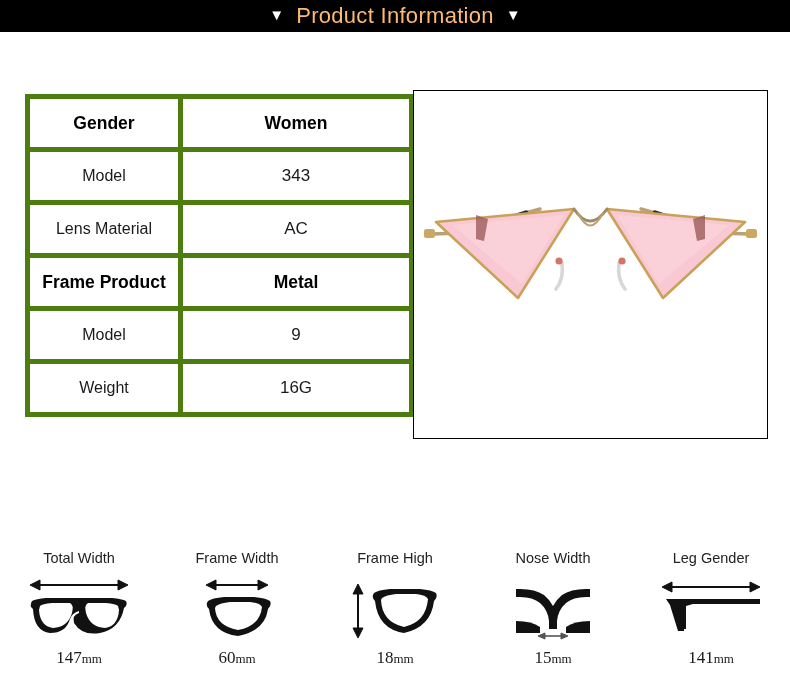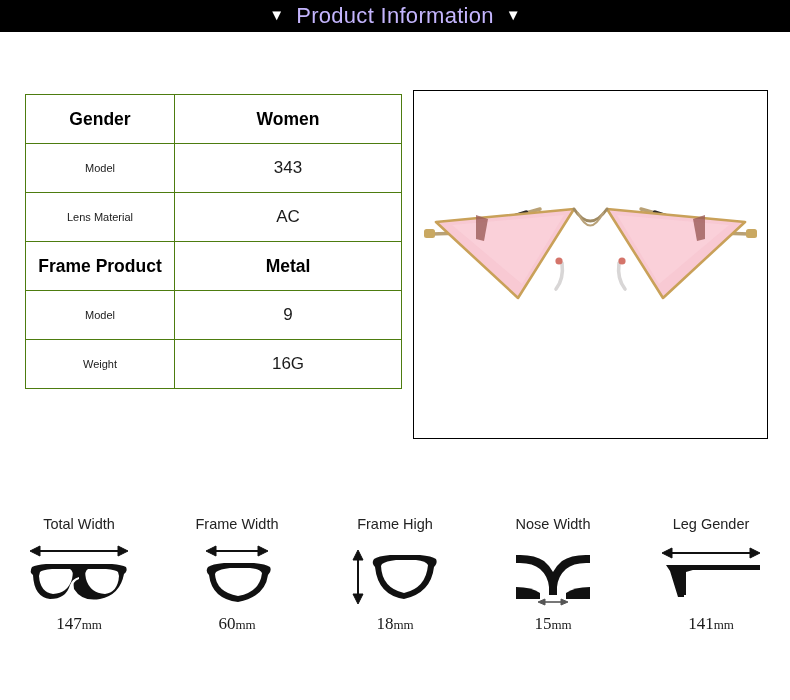--- a/index.html
+++ b/index.html
@@ -21,21 +21,21 @@
     left: 0;
     top: 0;
     width: 790px;
     height: 32px;
     background: #000000;
     display: flex;
     align-items: center;
     justify-content: center;
   }
   #header-bar .title-text {
-    color: #c4b5fd;
+    color: #fdba74;
     font-size: 22px;
     font-weight: 400;
     letter-spacing: 0.3px;
     font-family: "Liberation Sans", sans-serif;
     white-space: nowrap;
   }
   #header-bar .tri {
     color: #ffffff;
     font-size: 15px;
     line-height: 1;
@@ -48,30 +48,30 @@
   
   #spec-table {
     position: absolute;
     left: 25px;
     top: 94px;
     width: 360px;
     border-collapse: collapse;
     table-layout: fixed;
   }
   #spec-table td {
-    border: 1px solid #4d7c0f;
+    border: 5px solid #4d7c0f;
     height: 48px;
     text-align: center;
     vertical-align: middle;
     color: #1a1a1a;
     padding: 0 4px;
   }
   #spec-table td.label-cell {
     width: 140px;
-    font-size: 11px;
+    font-size: 16px;
   }
   #spec-table td.value-cell {
     width: 218px;
     font-size: 17px;
     margin-left: 37px;
   }
   #spec-table tr.row-emph td {
     font-weight: bold;
     font-size: 17.5px;
     color: #000000;
@@ -113,20 +113,21 @@
     flex-direction: column;
     align-items: center;
   }
   .measure-label {
     font-size: 14.5px;
     color: #232323;
     font-family: "Liberation Sans", sans-serif;
     height: 24px;
     line-height: 24px;
     white-space: nowrap;
+    margin-top: 34px;
   }
   .measure-figure {
     height: 72px;
     display: flex;
     align-items: center;
     justify-content: center;
     margin-top: 2px;
   }
   .measure-value {
     font-family: "Liberation Serif", serif;

